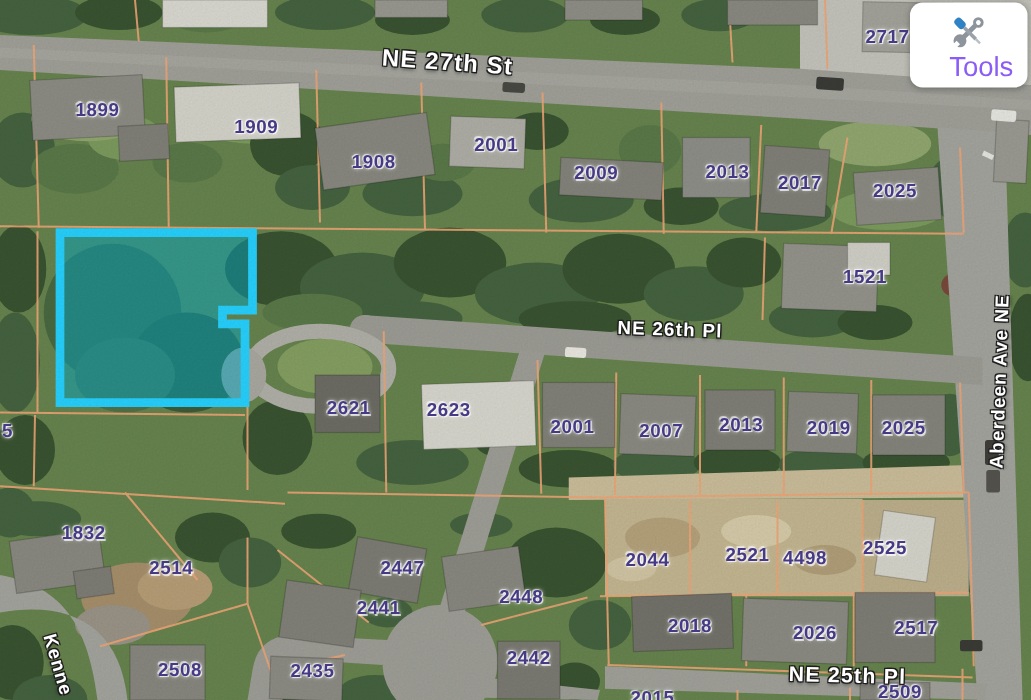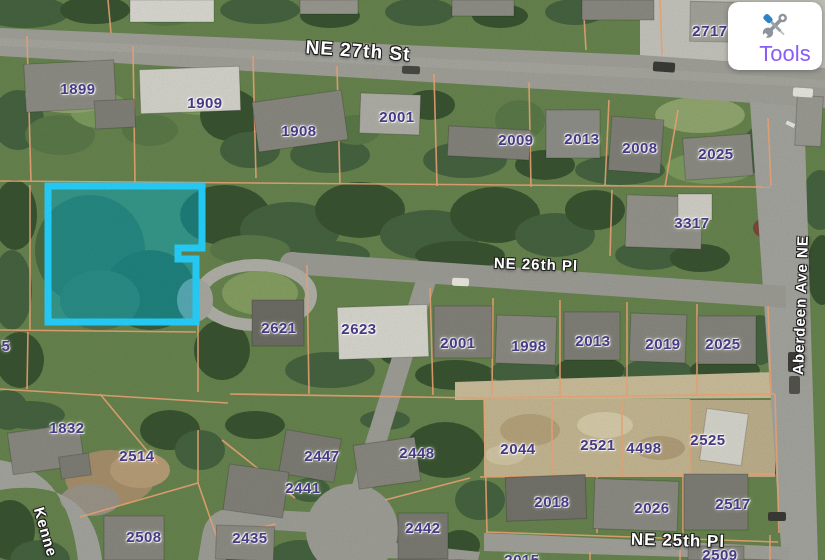--- a/index.html
+++ b/index.html
@@ -250,38 +250,38 @@
 
   <rect x="0" y="0" width="825" height="560" filter="url(#grain)" opacity=".08"></rect>
 </svg>
 
 <div id="labels" style="position:absolute;left:0;top:0;width:680px;height:560px;pointer-events:none;">
       <span class="plabel" style="left: 710px; top: 30px;">2717</span>
       <span class="plabel" style="left: 78px; top: 88px;">1899</span>
       <span class="plabel" style="left: 193px; top: 102px; margin-left: 12px;">1909</span>
       <span class="plabel" style="left: 299px; top: 130px;">1908</span>
       <span class="plabel" style="left: 397px; top: 116px;">2001</span>
-      <span class="plabel" style="left: 516px; top: 139px;">2009</span>
+      <span class="plabel" style="left: 477px; top: 139px;">2009</span>
       <span class="plabel" style="left: 582px; top: 138px;">2013</span>
-      <span class="plabel" style="left: 640px; top: 147px;">2008</span>
+      <span class="plabel" style="left: 640px; top: 147px;">2017</span>
       <span class="plabel" style="left: 716px; top: 153px;">2025</span>
-      <span class="plabel" style="left: 692px; top: 222px;">3317</span>
+      <span class="plabel" style="left: 692px; top: 222px;">1521</span>
       <span class="plabel" style="left: 279px; top: 327px;">2621</span>
       <span class="plabel" style="left: 359px; top: 328px;">2623</span>
       <span class="plabel" style="left: 458px; top: 342px;">2001</span>
-      <span class="plabel" style="left: 529px; top: 345px;">1998</span>
+      <span class="plabel" style="left: 529px; top: 345px;">2007</span>
       <span class="plabel" style="left: 593px; top: 340px;">2013</span>
       <span class="plabel" style="left: 663px; top: 343px;">2019</span>
       <span class="plabel" style="left: 723px; top: 343px;">2025</span>
       <span class="plabel" style="left: 6px; top: 345px;">5</span>
       <span class="plabel" style="left: 67px; top: 427px;">1832</span>
       <span class="plabel" style="left: 137px; top: 455px;">2514</span>
       <span class="plabel" style="left: 144px; top: 536px;">2508</span>
       <span class="plabel" style="left: 322px; top: 455px;">2447</span>
-      <span class="plabel" style="left: 403px; top: 452px; padding-left: 28px;">2448</span>
+      <span class="plabel" style="left: 403px; top: 478px; padding-left: 28px;">2448</span>
       <span class="plabel" style="left: 261px; top: 487px; margin-left: 42px;">2441</span>
       <span class="plabel" style="left: 250px; top: 537px;">2435</span>
       <span class="plabel" style="left: 423px; top: 527px;">2442</span>
       <span class="plabel" style="left: 518px; top: 448px;">2044</span>
       <span class="plabel" style="left: 582px; top: 444px; margin-left: 16px;">2521</span>
       <span class="plabel" style="left: 644px; top: 447px;">4498</span>
       <span class="plabel" style="left: 708px; top: 439px;">2525</span>
       <span class="plabel" style="left: 552px; top: 501px;">2018</span>
       <span class="plabel" style="left: 652px; top: 507px;">2026</span>
       <span class="plabel" style="left: 733px; top: 503px;">2517</span>

